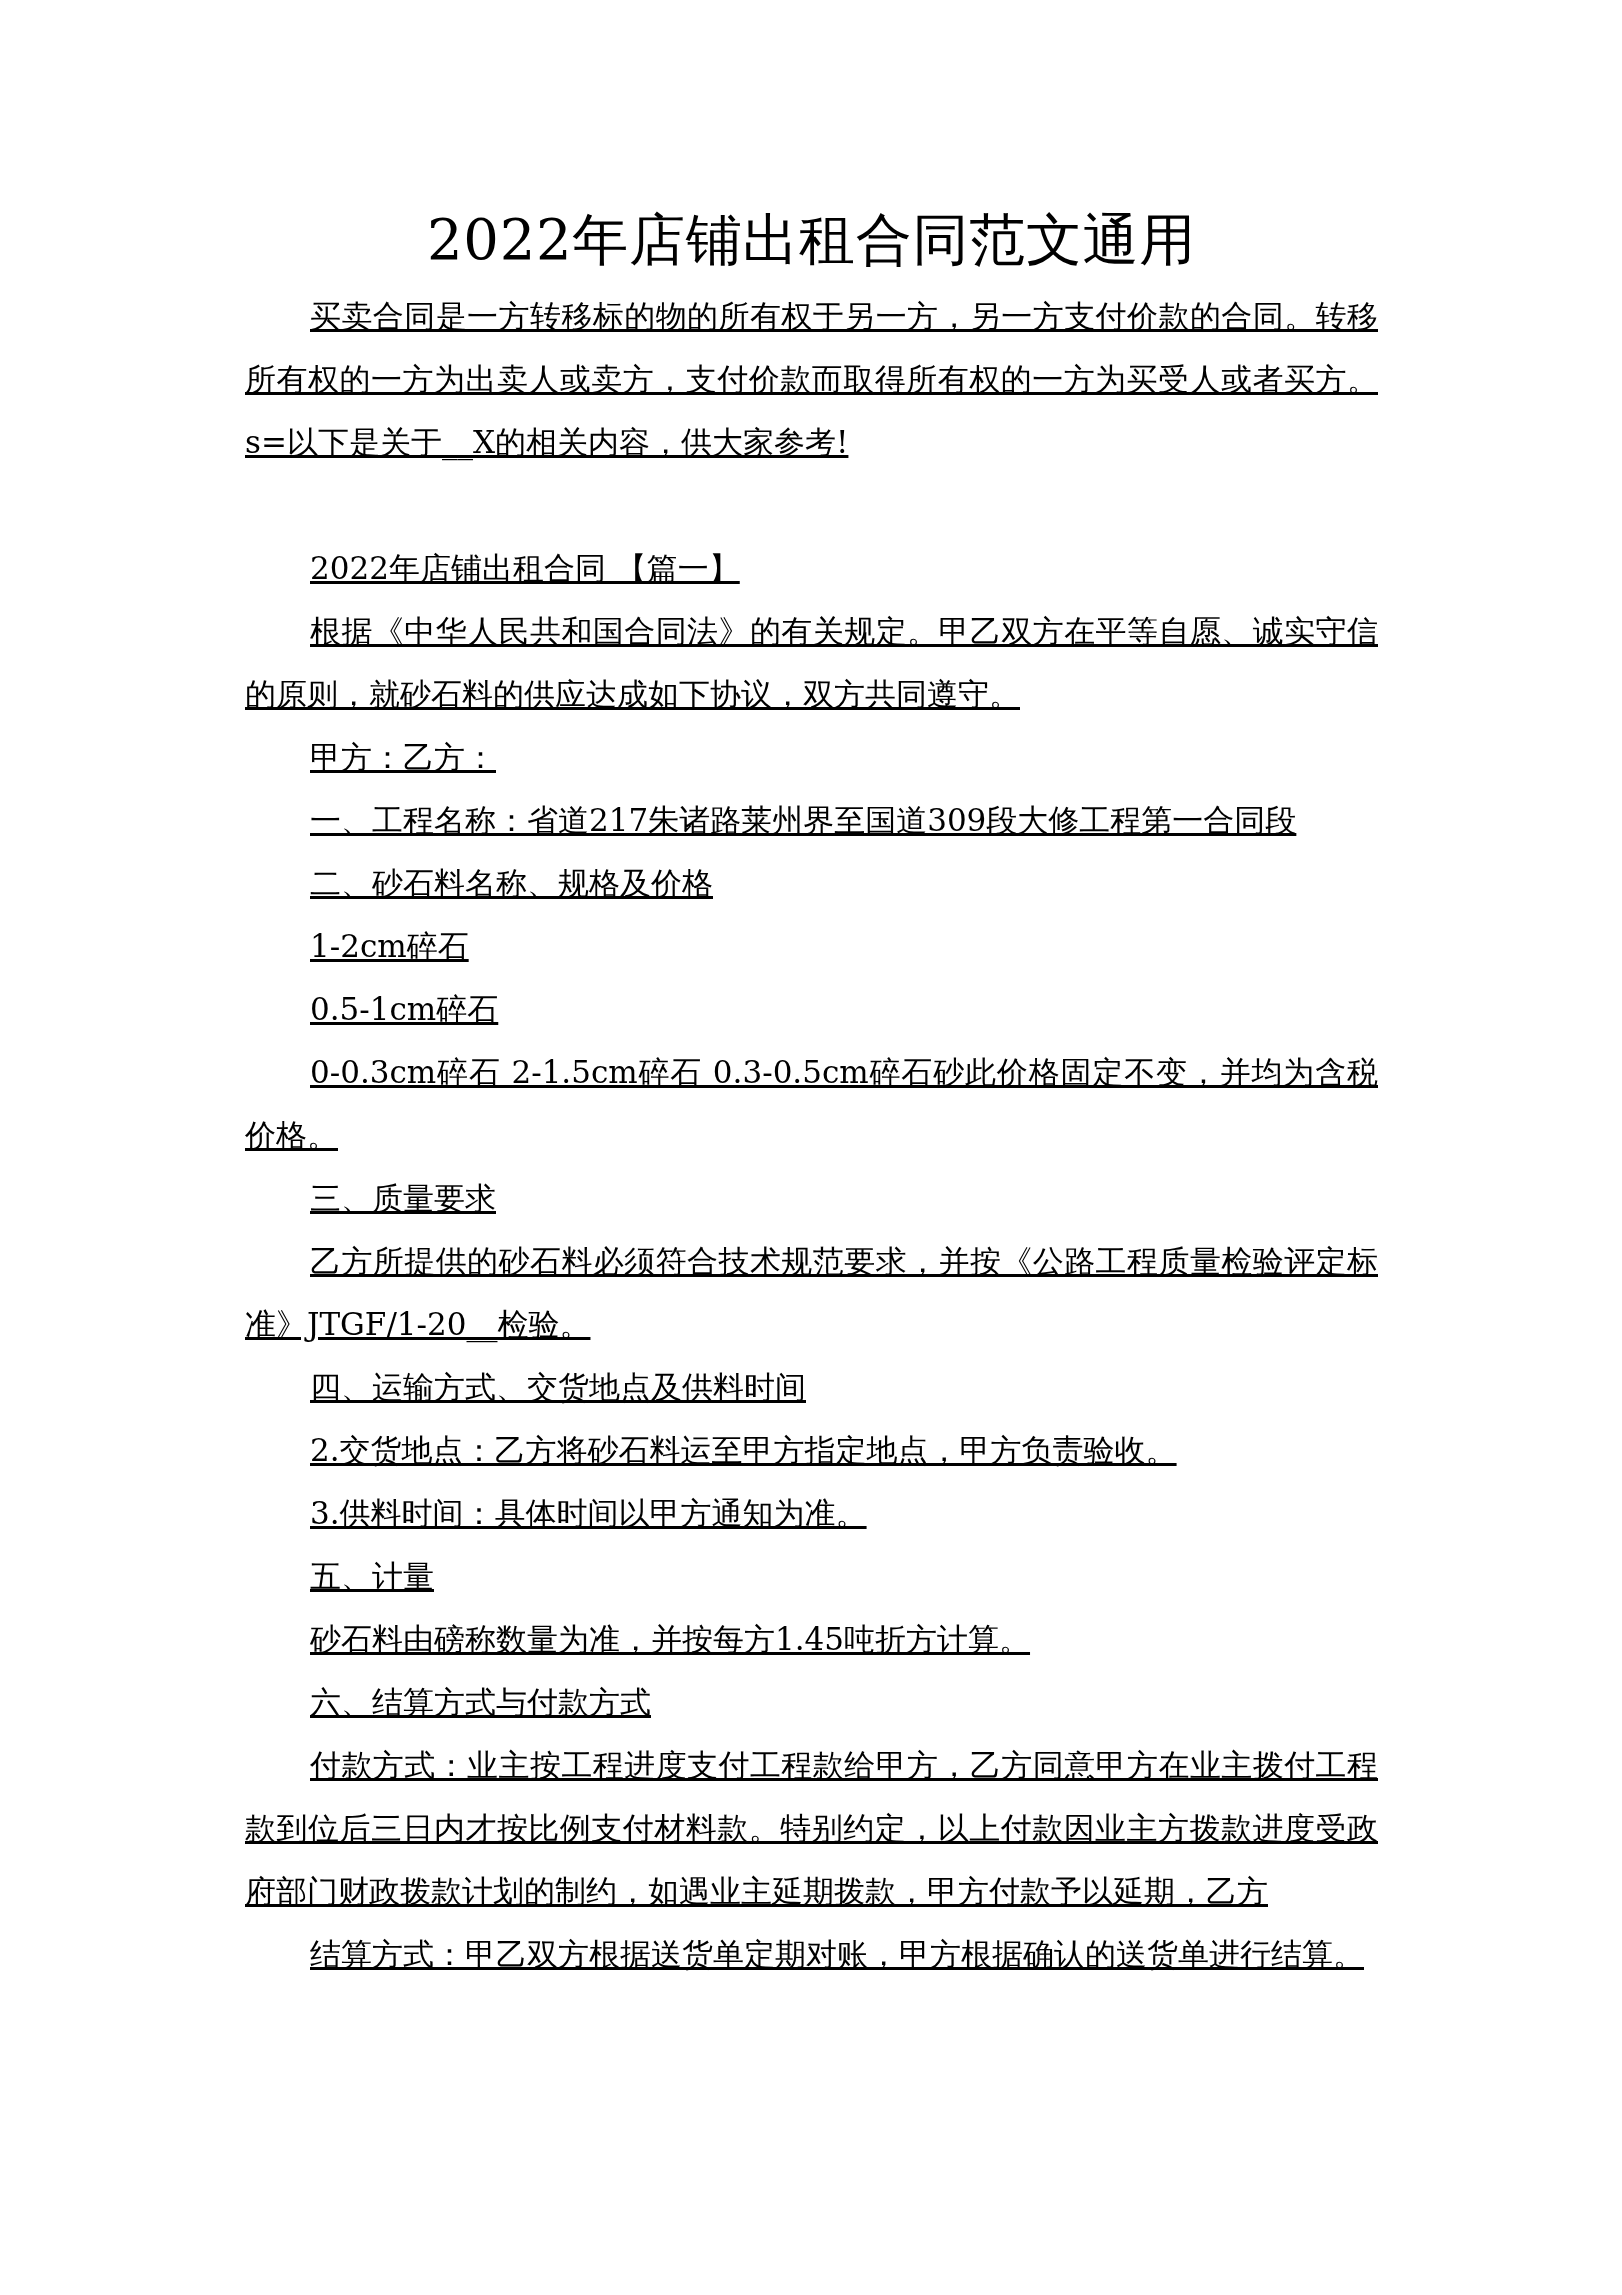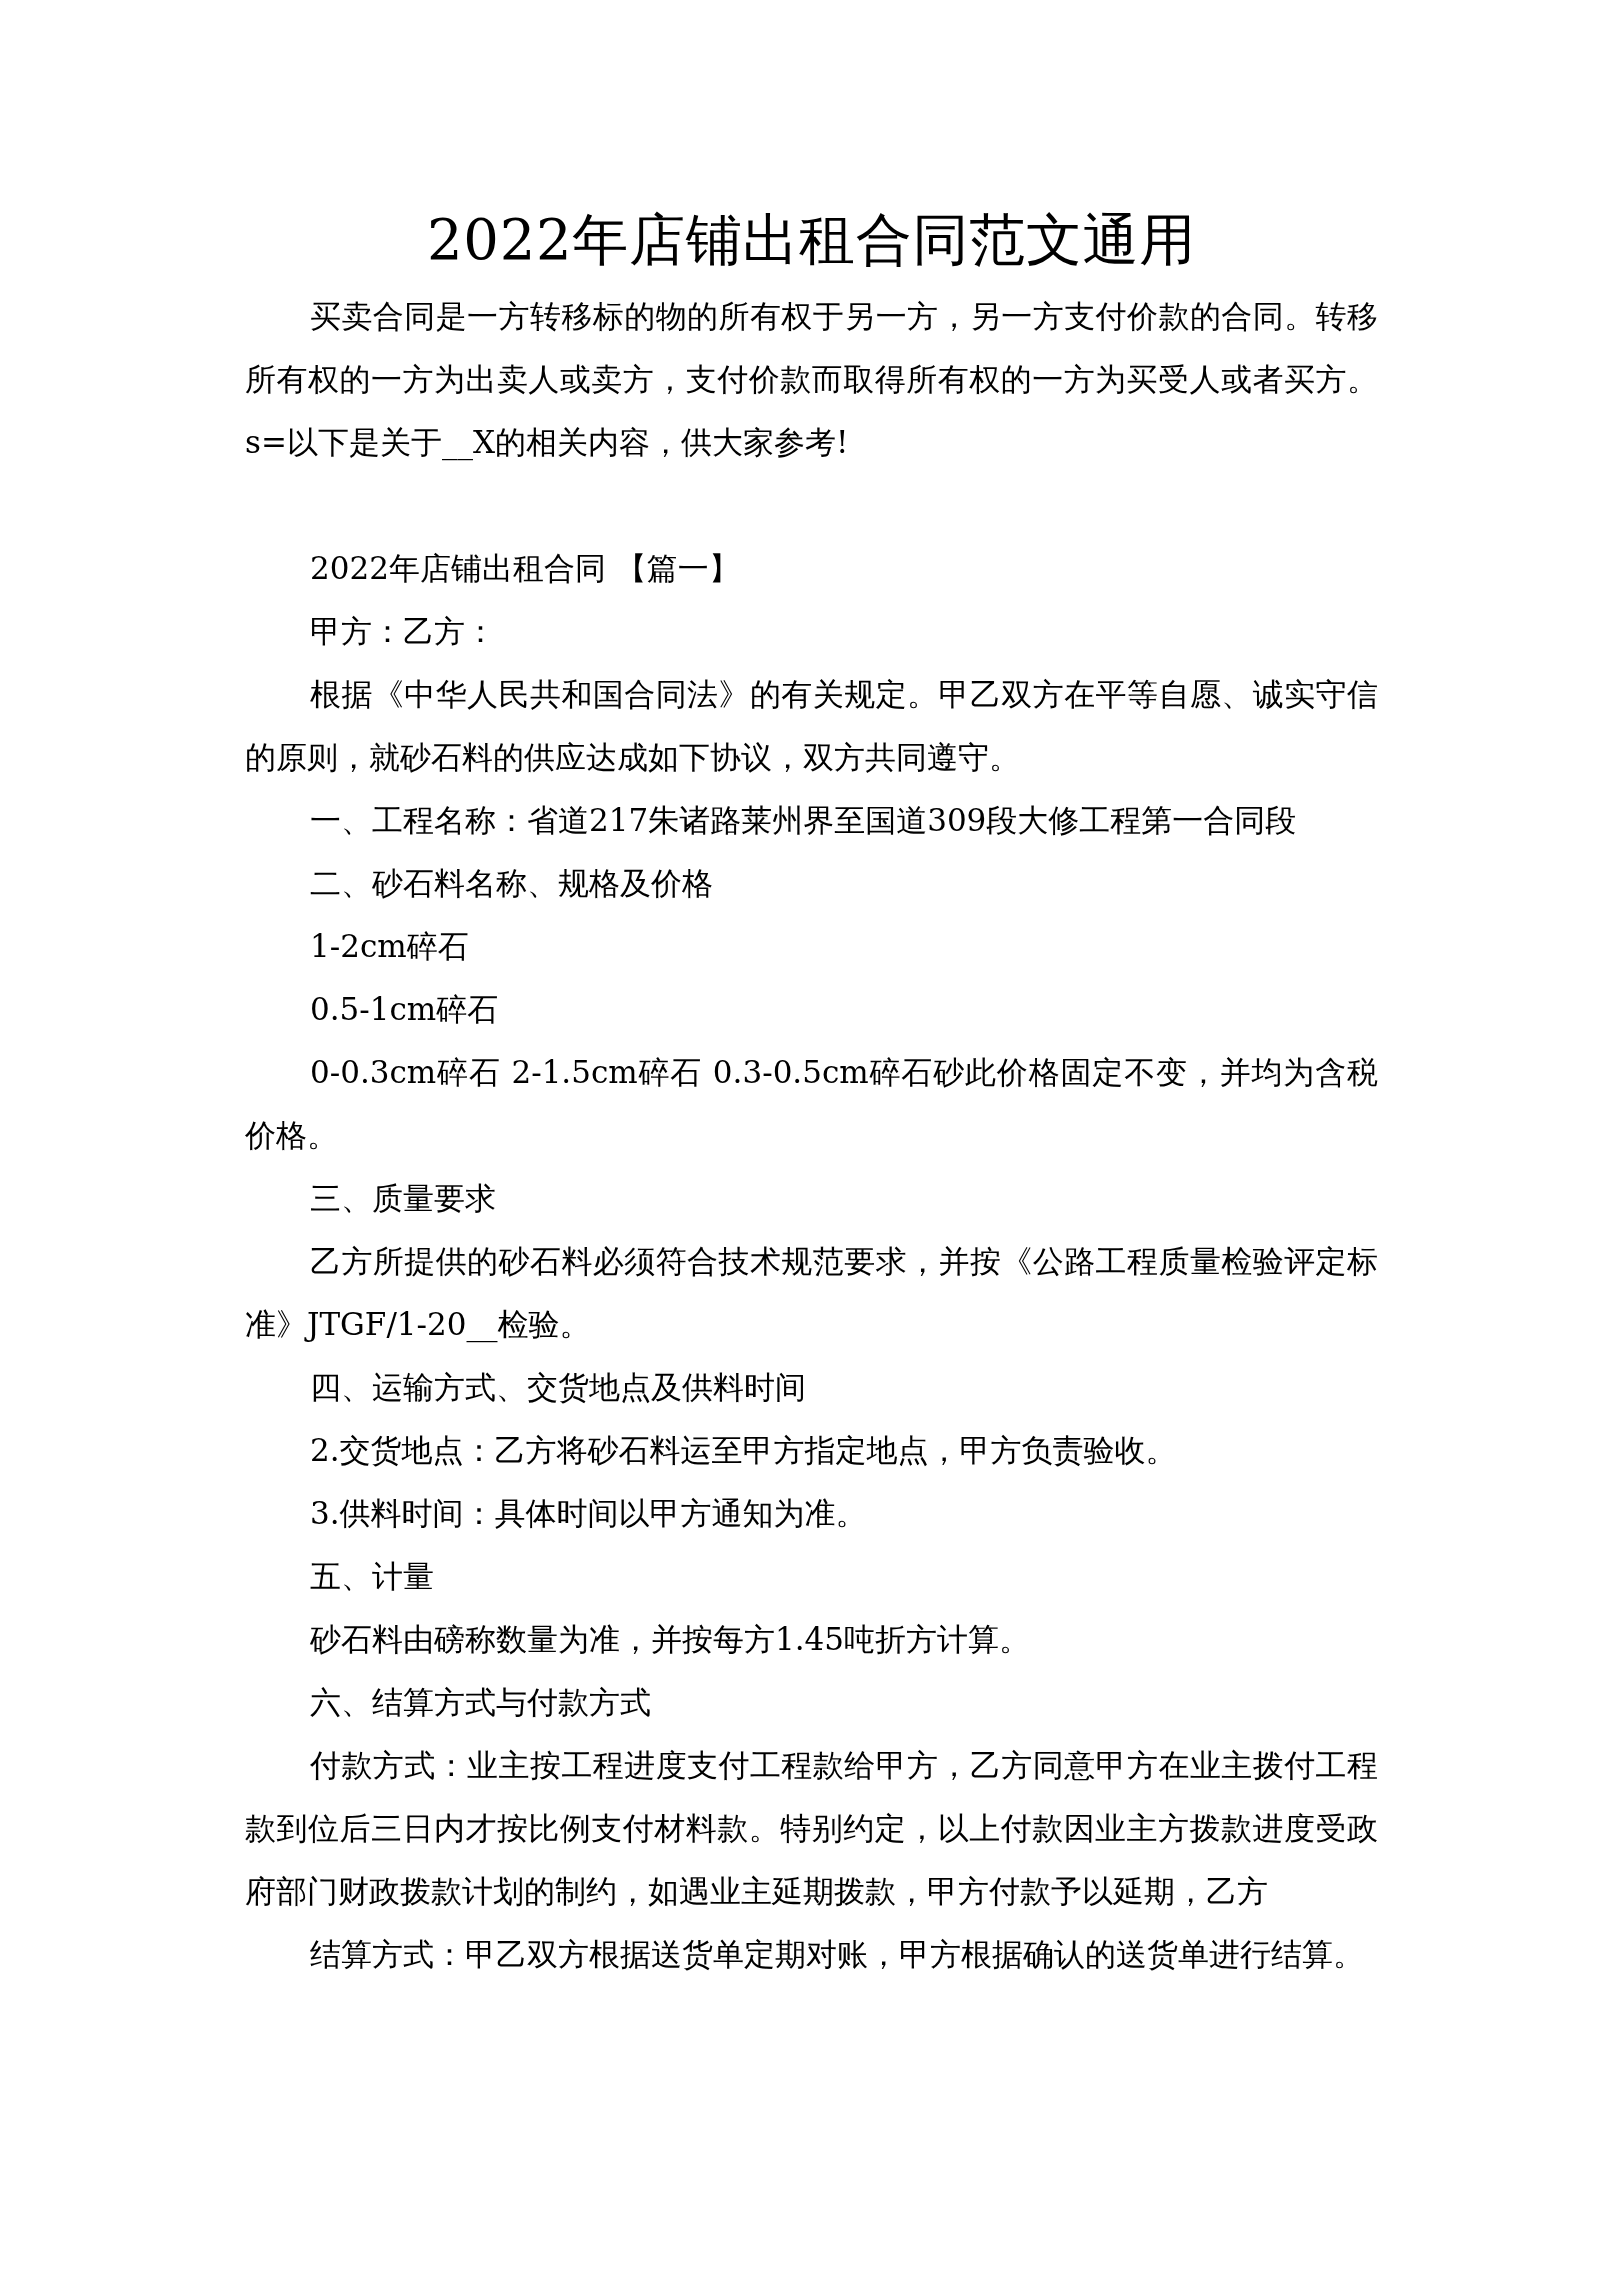--- a/index.html
+++ b/index.html
@@ -43,41 +43,42 @@
     .p {
       font-size: 31px;
       line-height: 63px;
       margin: 0;
       text-align: justify;
       text-align-last: left;
       letter-spacing: 0px;
     }
     .indent {
       text-indent: 65px;
+      text-decoration: underline;
     }
     .blank {
       height: 63px;
     }
     .nowrap {
       white-space: nowrap;
     }
   </style>
 </head>
 <body>
 
 <div class="page">
 
   <h1 class="title" style="margin:0;font-weight:normal;">2022年店铺出租合同范文通用</h1>
 
   <div class="body">
     <p class="p indent">买卖合同是一方转移标的物的所有权于另一方，另一方支付价款的合同。转移所有权的一方为出卖人或卖方，支付价款而取得所有权的一方为买受人或者买方。s=以下是关于__X的相关内容，供大家参考!</p>
     <div class="blank"></div>
     <p class="p indent">2022年店铺出租合同 【篇一】</p>
+    <p class="p indent">根据《中华人民共和国合同法》的有关规定。甲乙双方在平等自愿、诚实守信的原则，就砂石料的供应达成如下协议，双方共同遵守。</p>
     <p class="p indent">甲方：乙方：</p>
-    <p class="p indent">根据《中华人民共和国合同法》的有关规定。甲乙双方在平等自愿、诚实守信的原则，就砂石料的供应达成如下协议，双方共同遵守。</p>
     <p class="p indent nowrap">一、工程名称：省道217朱诸路莱州界至国道309段大修工程第一合同段</p>
     <p class="p indent">二、砂石料名称、规格及价格</p>
     <p class="p indent">1-2cm碎石</p>
     <p class="p indent">0.5-1cm碎石</p>
     <p class="p indent">0-0.3cm碎石 2-1.5cm碎石 0.3-0.5cm碎石砂此价格固定不变，并均为含税价格。</p>
     <p class="p indent">三、质量要求</p>
     <p class="p indent">乙方所提供的砂石料必须符合技术规范要求，并按《公路工程质量检验评定标准》JTGF/1-20__检验。</p>
     <p class="p indent">四、运输方式、交货地点及供料时间</p>
     <p class="p indent">2.交货地点：乙方将砂石料运至甲方指定地点，甲方负责验收。</p>
     <p class="p indent">3.供料时间：具体时间以甲方通知为准。</p>

